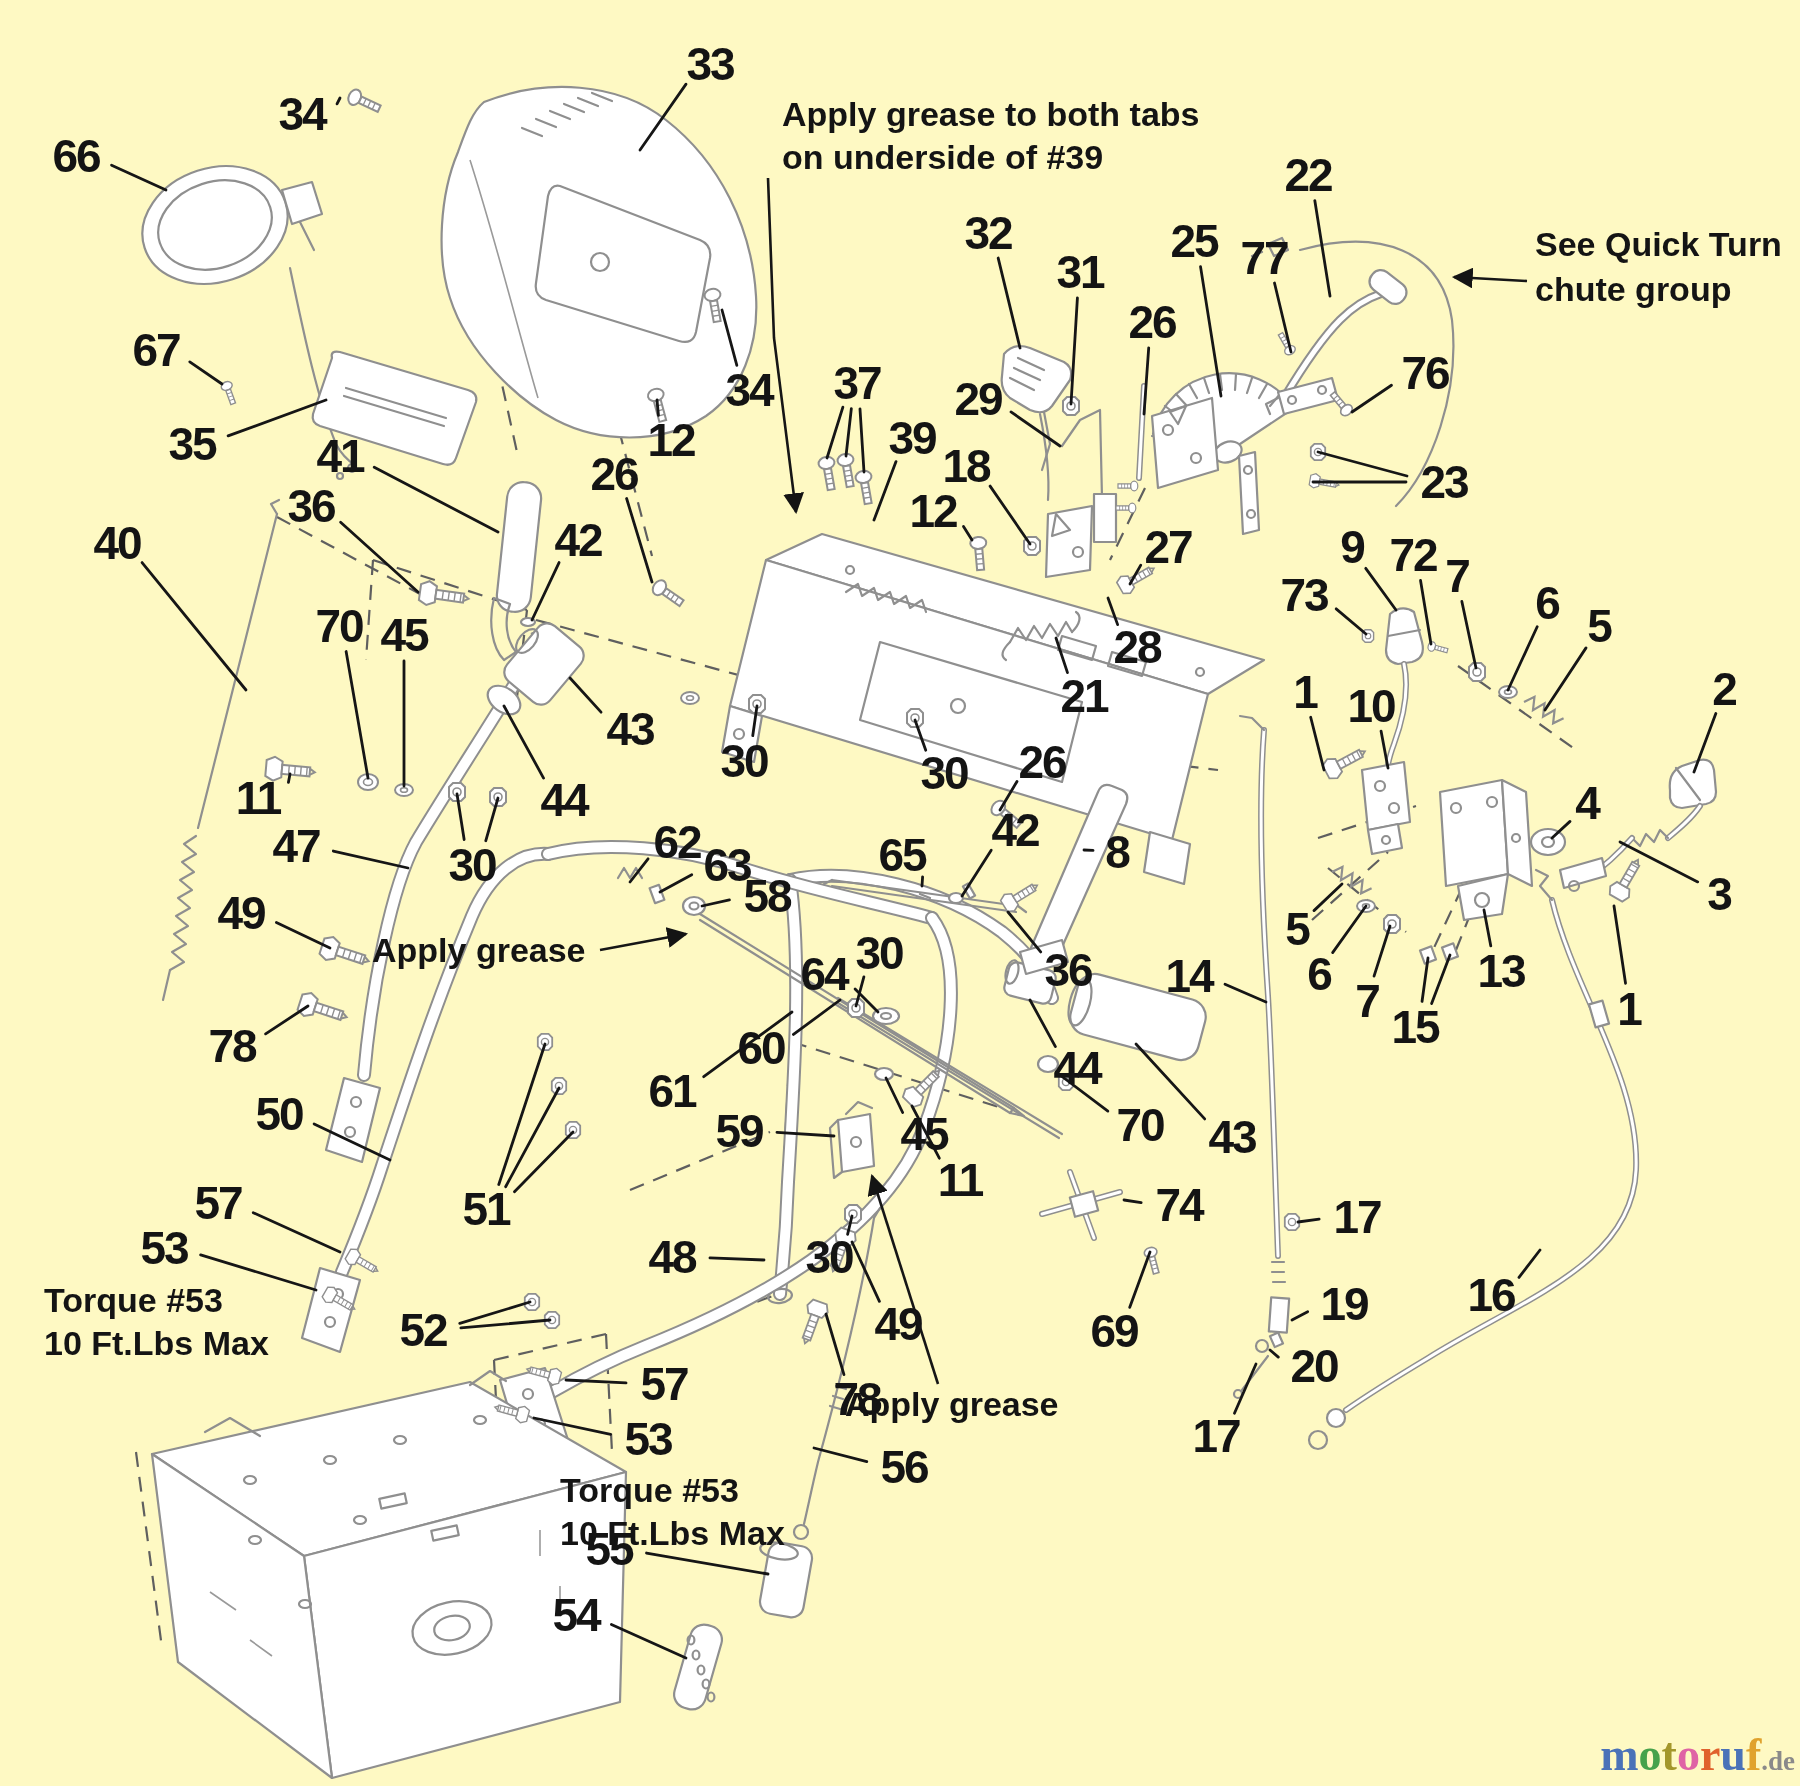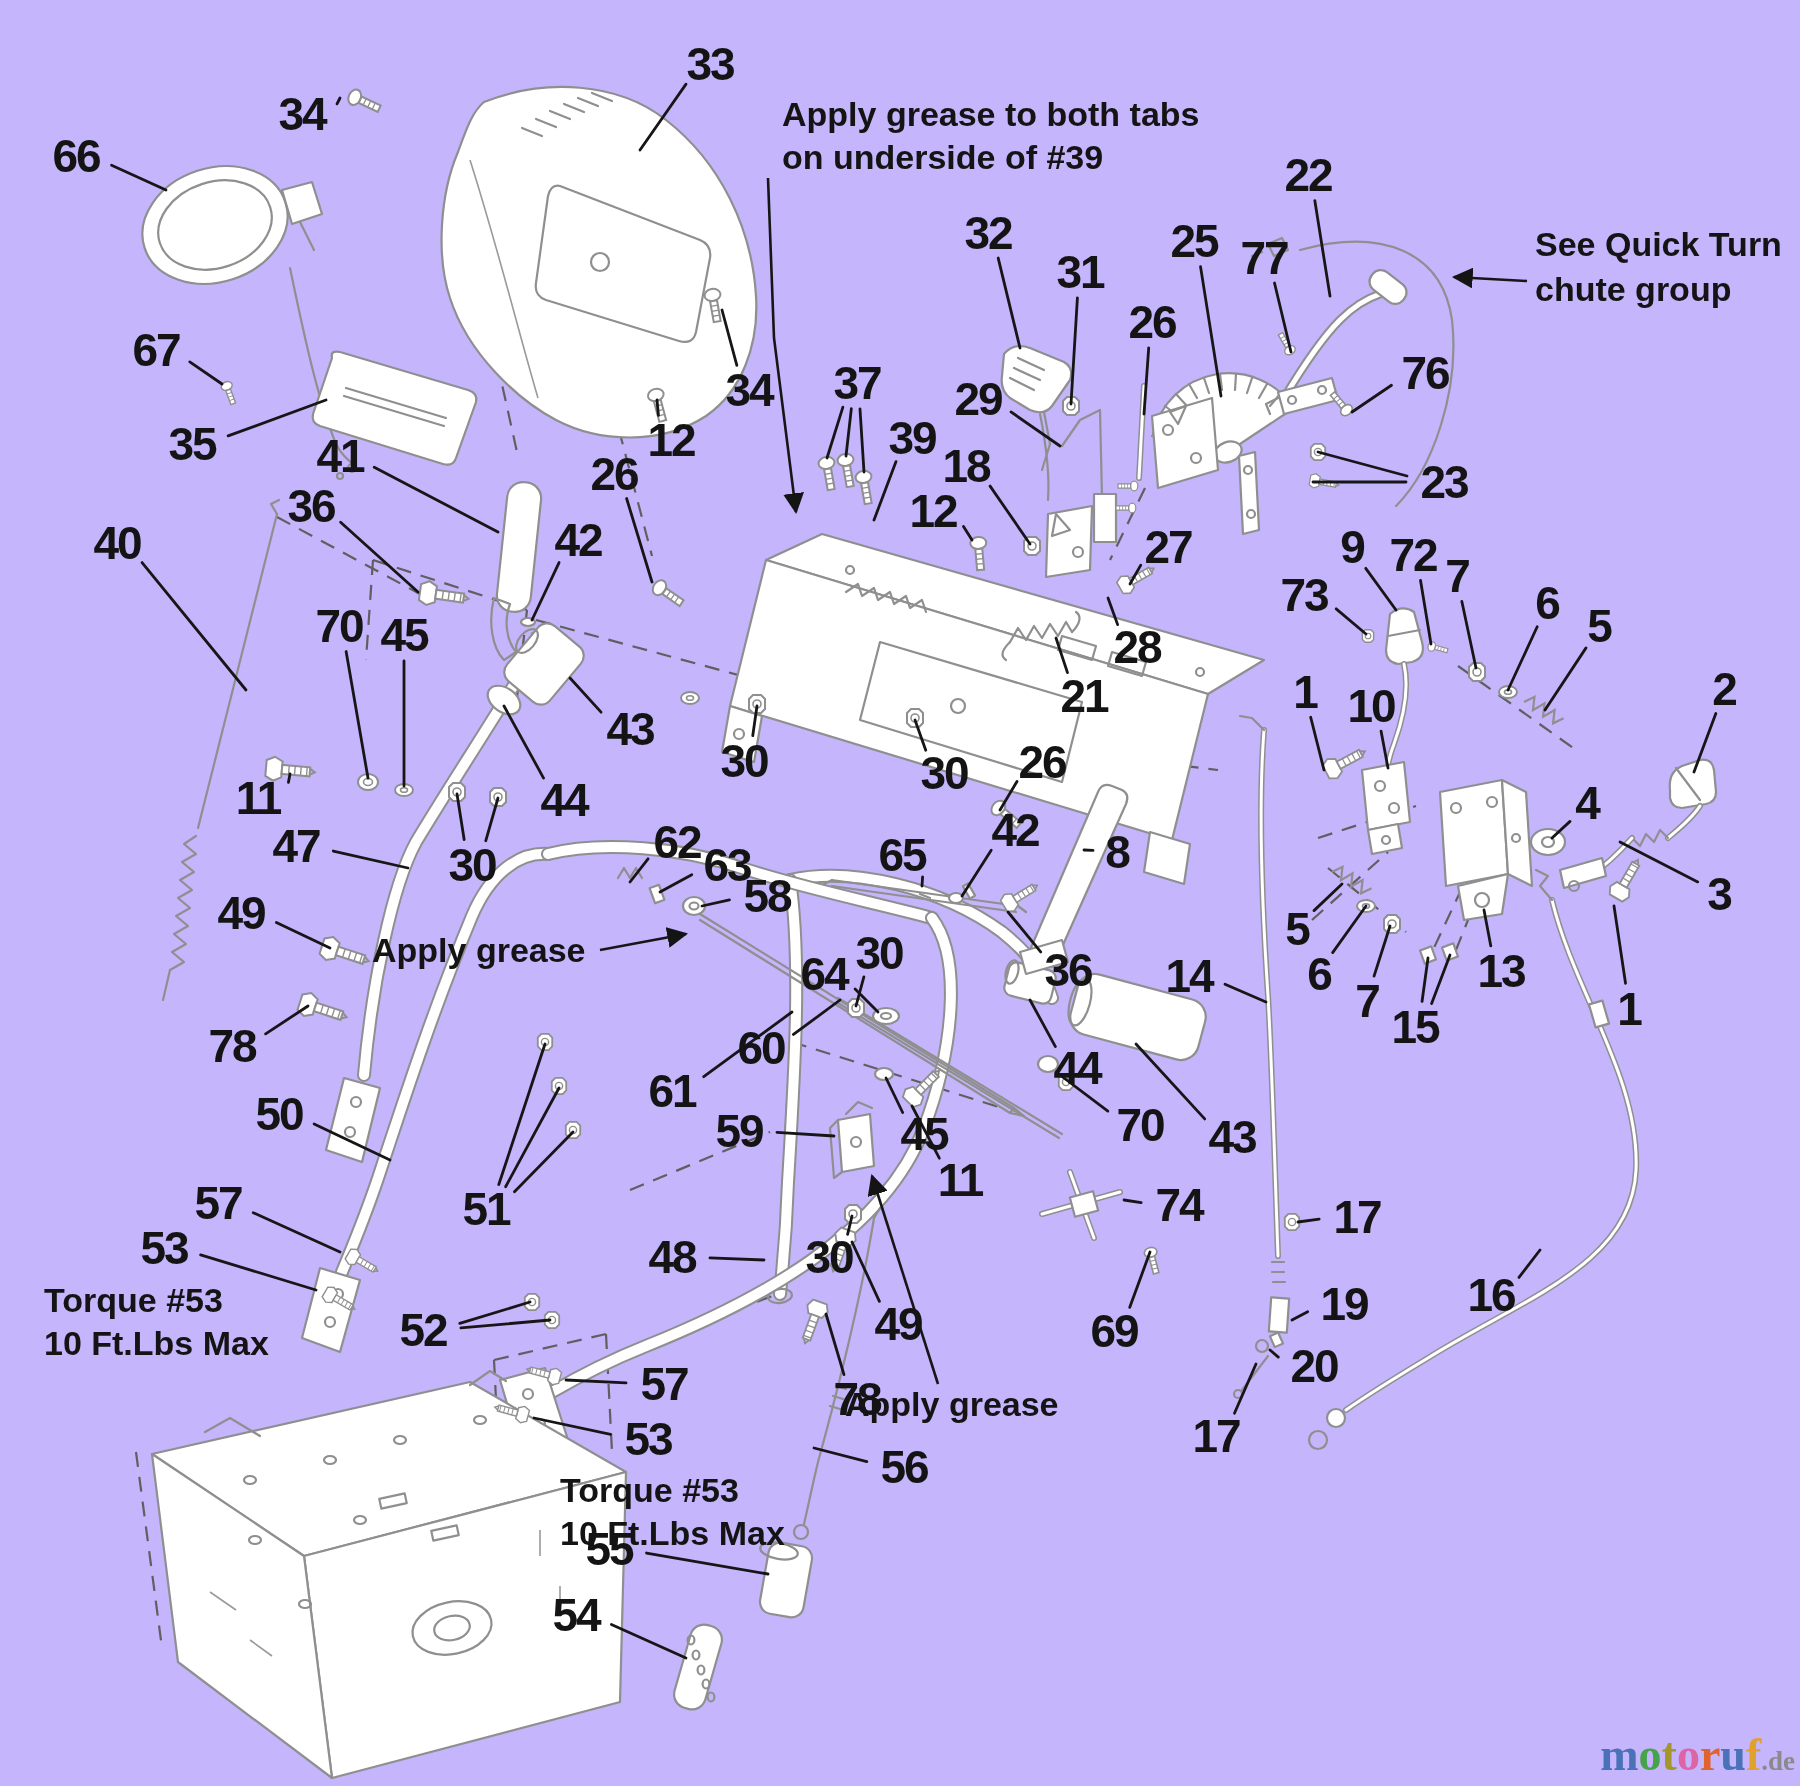--- a/index.html
+++ b/index.html
@@ -1,16 +1,16 @@
 <!DOCTYPE html>
 <html><head>
 <meta charset="utf-8">
 <style>
   html,body{margin:0;padding:0;background:#ffffff;}
-  .stage{position:relative;width:1800px;height:1786px;background:#c4b5fd;overflow:hidden;}
+  .stage{position:relative;width:1800px;height:1786px;background:#fef9c3;overflow:hidden;}
   svg{display:block;}
   
   .part{stroke:#8f8f8f;stroke-width:2.2;fill:none;stroke-linejoin:round;stroke-linecap:round;}
   .partfill{stroke:#8f8f8f;stroke-width:2.2;fill:#ffffff;stroke-linejoin:round;}
   .thin{stroke:#9a9a9a;stroke-width:1.6;fill:none;}
   .dash{stroke:#5f5f5f;stroke-width:2.2;fill:none;stroke-dasharray:15 10;}
   
   .tb14{stroke:#8f8f8f;stroke-width:14;fill:none;stroke-linecap:round;}
   .tb10w{stroke:#ffffff;stroke-width:10;fill:none;stroke-linecap:round;}
   .tb9{stroke:#8f8f8f;stroke-width:9;fill:none;stroke-linecap:round;}

